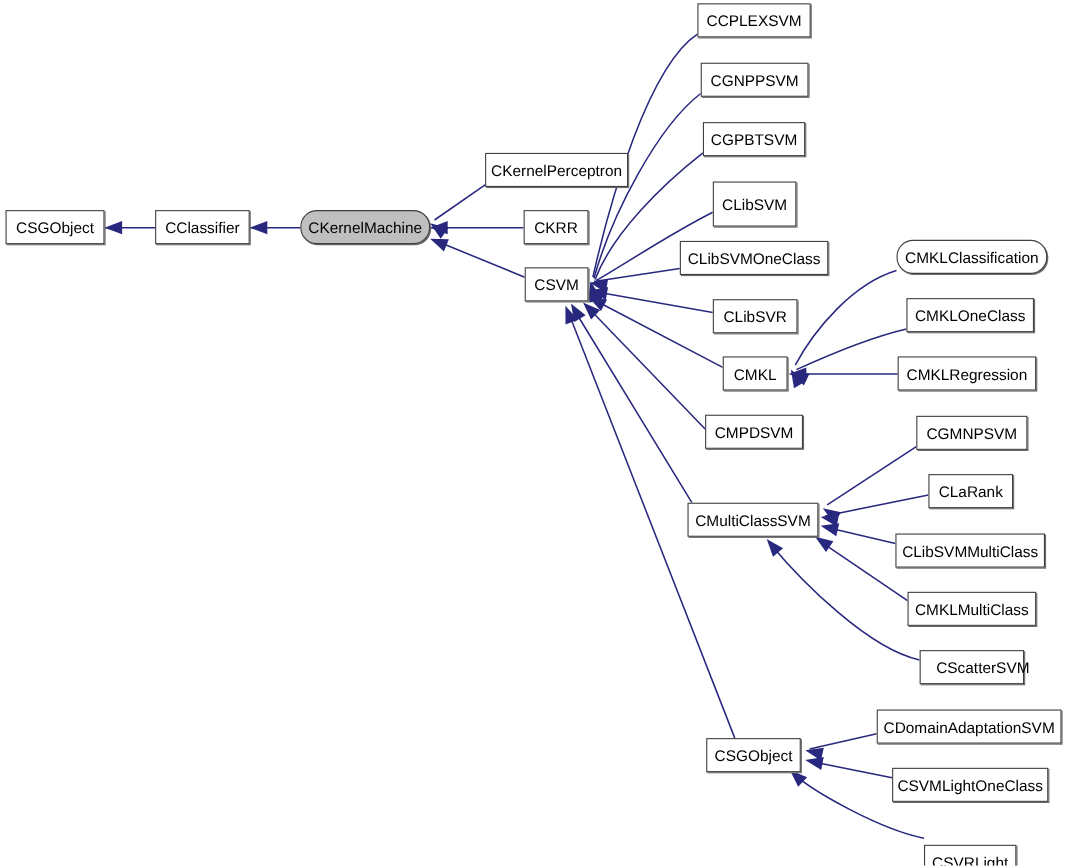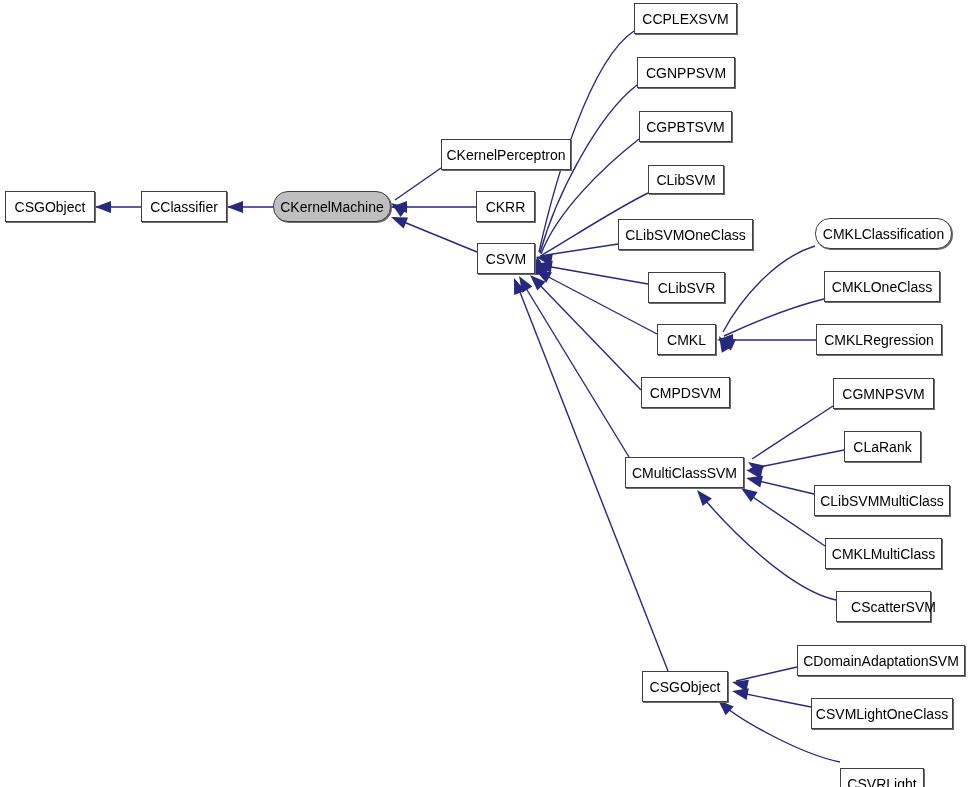--- a/index.html
+++ b/index.html
@@ -125,21 +125,21 @@
     </div>
     <div class="node" style="left: 634px; top: 3px; width: 103px; height: 31px;">
       <span class="label">CCPLEXSVM</span>
     </div>
     <div class="node" style="left: 637px; top: 57px; width: 98px; height: 31px;">
       <span class="label">CGNPPSVM</span>
     </div>
     <div class="node" style="left: 639px; top: 111px; width: 93px; height: 31px;">
       <span class="label">CGPBTSVM</span>
     </div>
-    <div class="node" style="left: 648px; top: 165px; width: 76px; height: 29px;">
+    <div class="node" style="left: 648px; top: 165px; width: 76px; height: 41px;">
       <span class="label">CLibSVM</span>
     </div>
     <div class="node" style="left: 618px; top: 219px; width: 135px; height: 31px;">
       <span class="label">CLibSVMOneClass</span>
     </div>
     <div class="node" style="left: 648px; top: 272px; width: 77px; height: 31px;">
       <span class="label">CLibSVR</span>
     </div>
     <div class="node" style="left: 657px; top: 324px; width: 59px; height: 31px;">
       <span class="label">CMKL</span>

